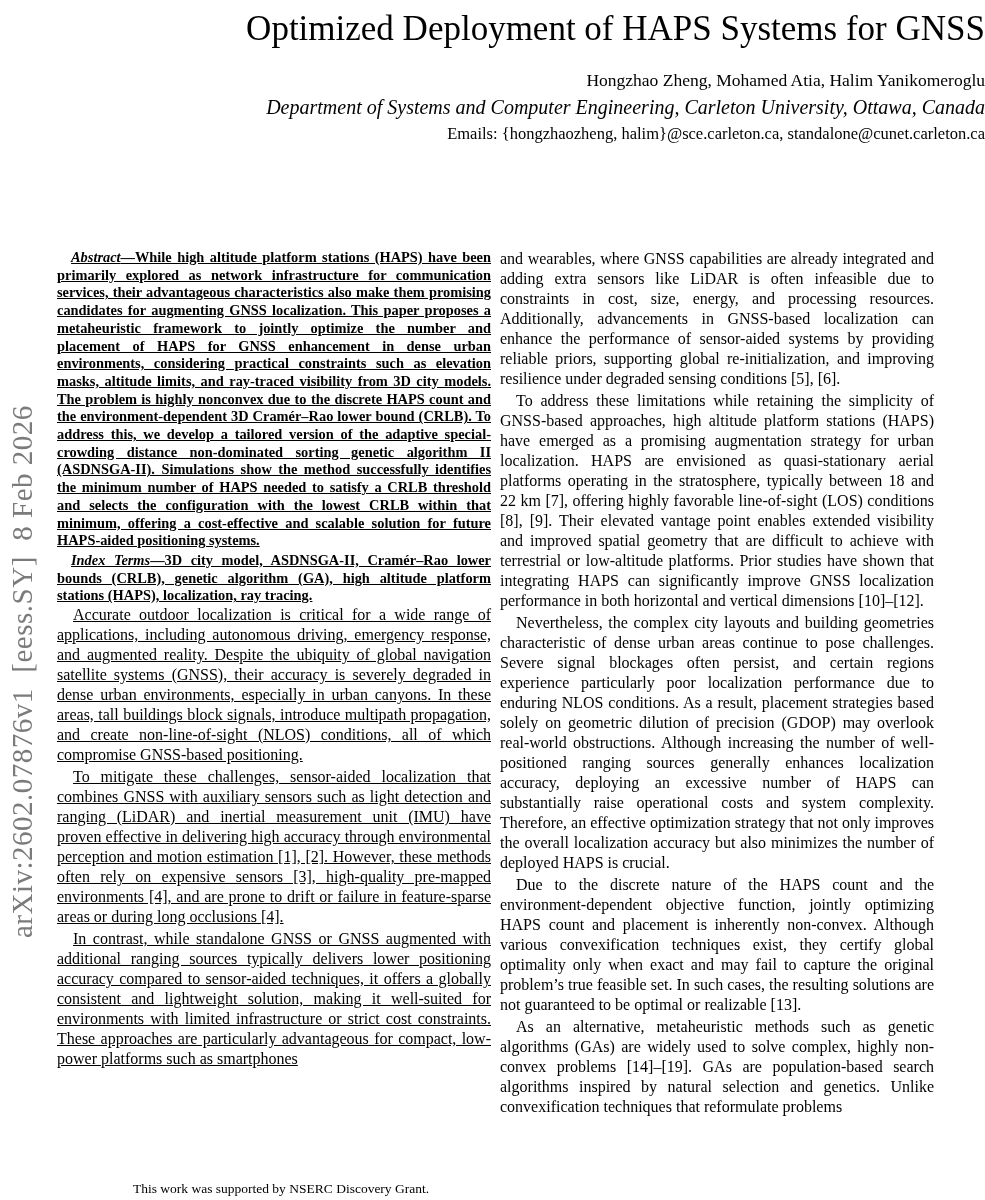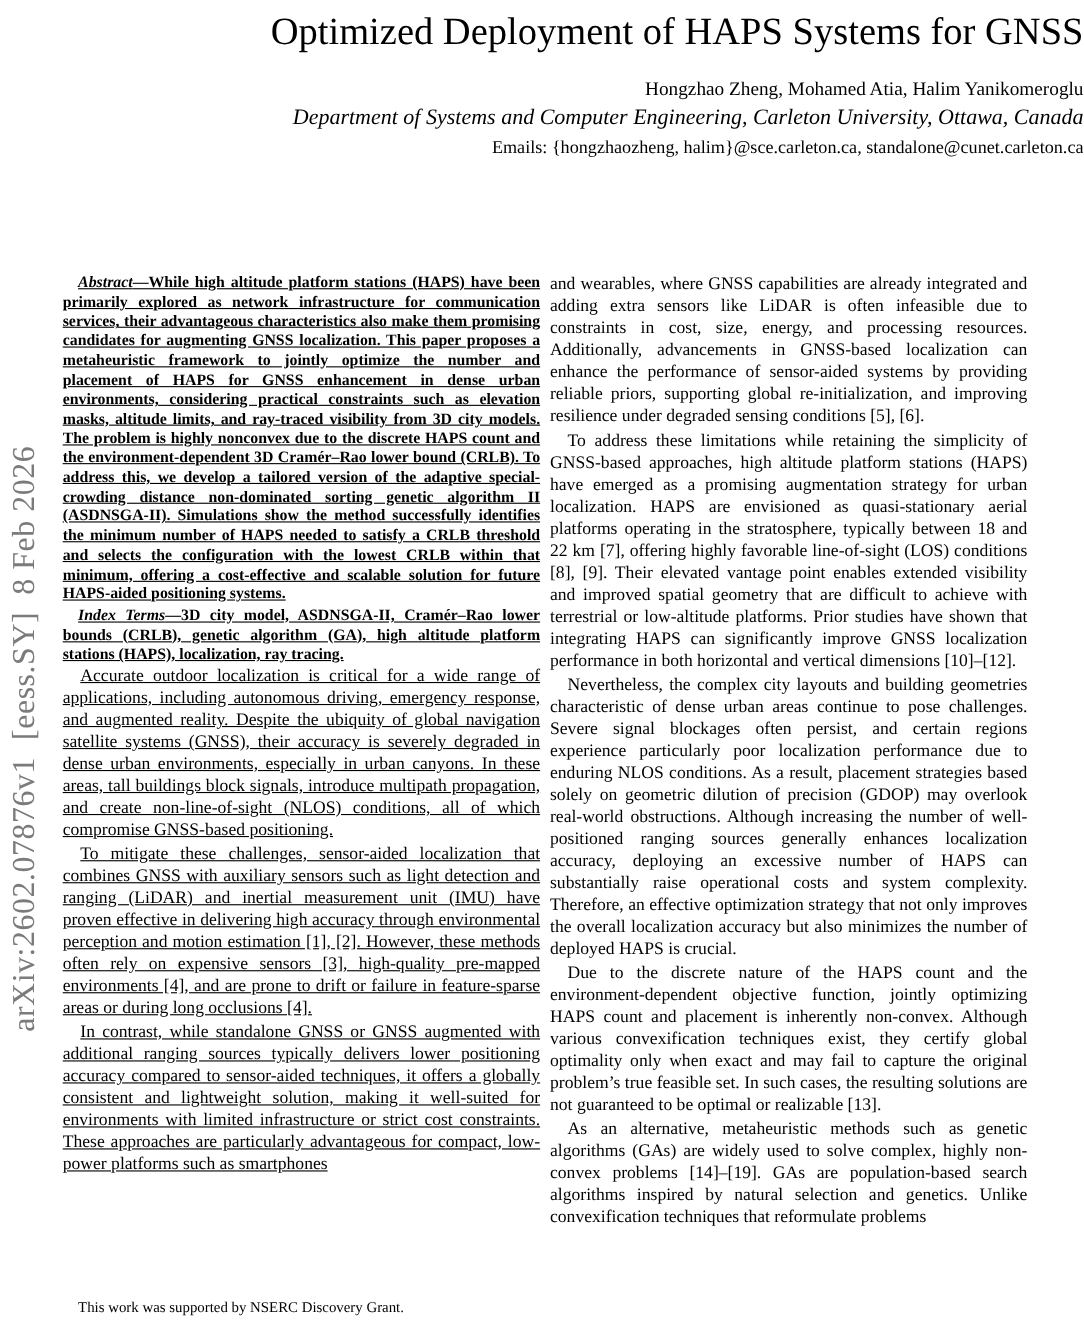--- a/index.html
+++ b/index.html
@@ -67,21 +67,21 @@
   }
   .body-par { margin: 0 0 2px 0; text-indent: 16px; }
   .no-indent { text-indent: 0; }
   .footnote {
     position: absolute;
     left: 57px;
     bottom: 3px;
     width: 434px;
     font-size: 13.5px;
     text-indent: 14px;
-    text-align: left;
+    text-align: center;
   }
 </style>
 </head>
 <body>
 
 <div class="page">
 
   <div class="watermark">arXiv:2602.07876v1  [eess.SY]  8 Feb 2026</div>
 
   <div class="header">

